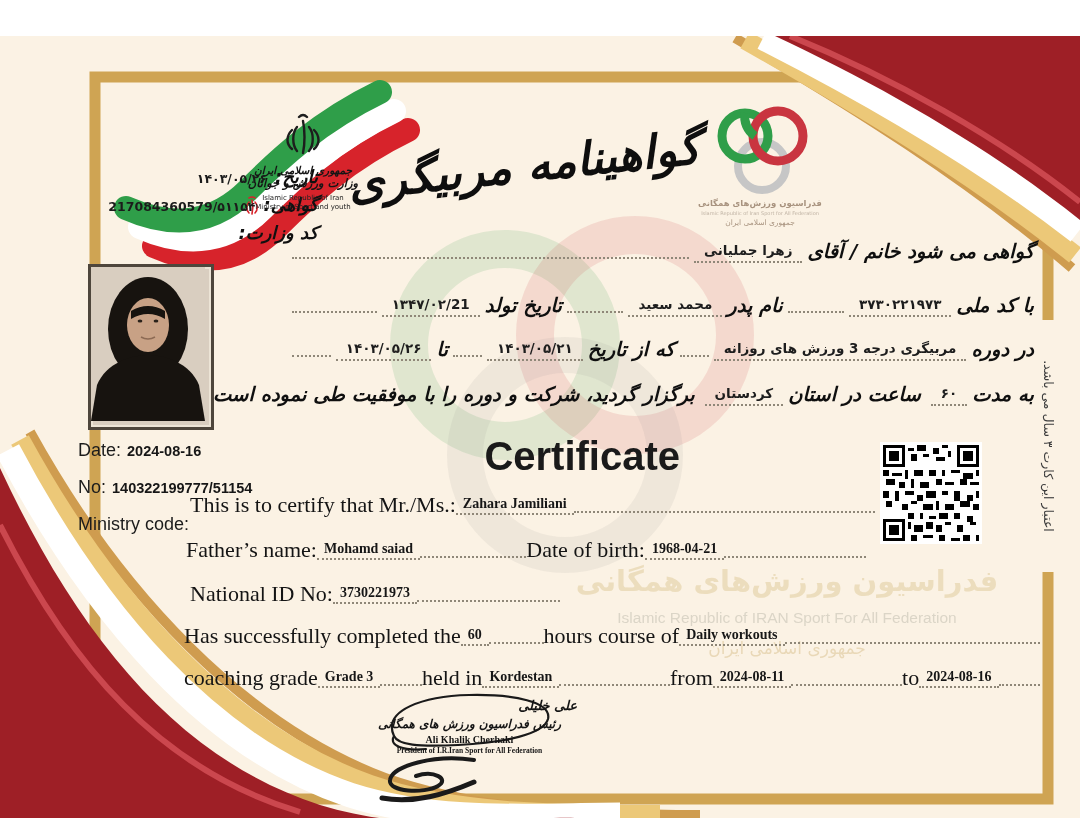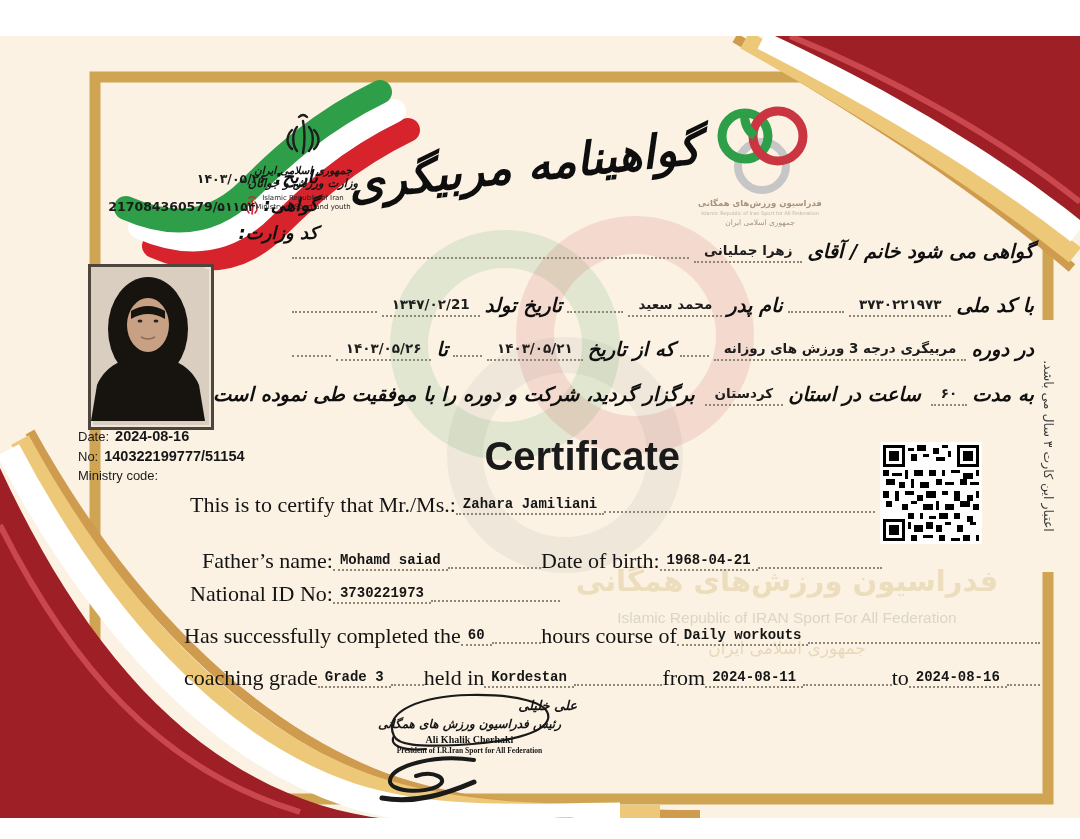--- a/index.html
+++ b/index.html
@@ -39,30 +39,30 @@
   .dots{border-bottom:2px dotted #8f8778;height:13px;}
   .f03{flex:.3}.f04{flex:.4}.f06{flex:.6}.f08{flex:.8}.f1{flex:1}.f14{flex:1.4}
 
   
   .photo{left:88px;top:264px;width:120px;height:160px;border:3px solid #4e463c;
          box-shadow:inset 0 0 0 2px #ece4d6;background:#d9cec0;}
 
   
   .en-header{left:78px;top:428px;font-family:"Liberation Sans",sans-serif;}
   .en-header .row{display:flex;align-items:baseline;gap:6px;margin-bottom:4px;}
-  .en-hlab{font-size:13px;color:#1c1c1c;}
+  .en-hlab{font-size:18px;color:#1c1c1c;margin-top:12px;}
   .en-hval{font-size:14.5px;font-weight:bold;color:#161616;}
 
   
   .cert-title{left:400px;top:434px;width:280px;text-align:right;
               font-family:"Liberation Sans",sans-serif;font-size:40px;font-weight:600;color:#1a1a1a;}
   .en-line{display:flex;align-items:center;font-family:"Liberation Serif",serif;
            font-size:22px;color:#141414;}
   .en-lab{white-space:nowrap;}
-  .en-val{font-family:Liberation Mono, monospace;font-weight:bold;font-size:14px;color:#161616;
+  .en-val{font-family:Liberation Serif, serif;font-weight:bold;font-size:14px;color:#161616;
           border-bottom:2px dotted #8f8778;padding:0 7px 1px;white-space:nowrap;}
 
   
   .wm-text{left:556px;top:564px;width:462px;text-align:center;z-index:0;}
   .wm-fa-big{font-size:29px;font-weight:bold;color:#ecddbd;}
   .wm-en{font-size:15.5px;color:#dbd5c7;margin-top:11px;font-family:"Liberation Sans",sans-serif;}
   .wm-fa-small{font-size:17px;color:#e9d8b7;margin-top:11px;} .z2{z-index:2;}
 
   
   .qr{left:880px;top:442px;width:102px;height:102px;background:#fff;}
@@ -242,21 +242,21 @@
     </div>
   </div>
 
   <div class="abs cert-title z2">Certificate</div>
 
   <div class="abs en-line z2" style="left:190px;top:492px;width:685px;">
     <span class="en-lab">This is to certify that Mr./Ms.:</span>
     <span class="en-val">Zahara Jamiliani</span>
     <span class="dots f1"></span>
   </div>
-  <div class="abs en-line z2" style="left:202px;top:537px;width:680px;margin-top:11px;">
+  <div class="abs en-line z2" style="left:186px;top:537px;width:680px;">
     <span class="en-lab">Father’s name:</span>
     <span class="en-val">Mohamd saiad</span>
     <span class="dots f06"></span>
     <span class="en-lab">Date of birth:</span>
     <span class="en-val">1968-04-21</span>
     <span class="dots f08"></span>
   </div>
   <div class="abs en-line z2" style="left:190px;top:581px;width:370px;">
     <span class="en-lab">National ID No:</span>
     <span class="en-val">3730221973</span>

